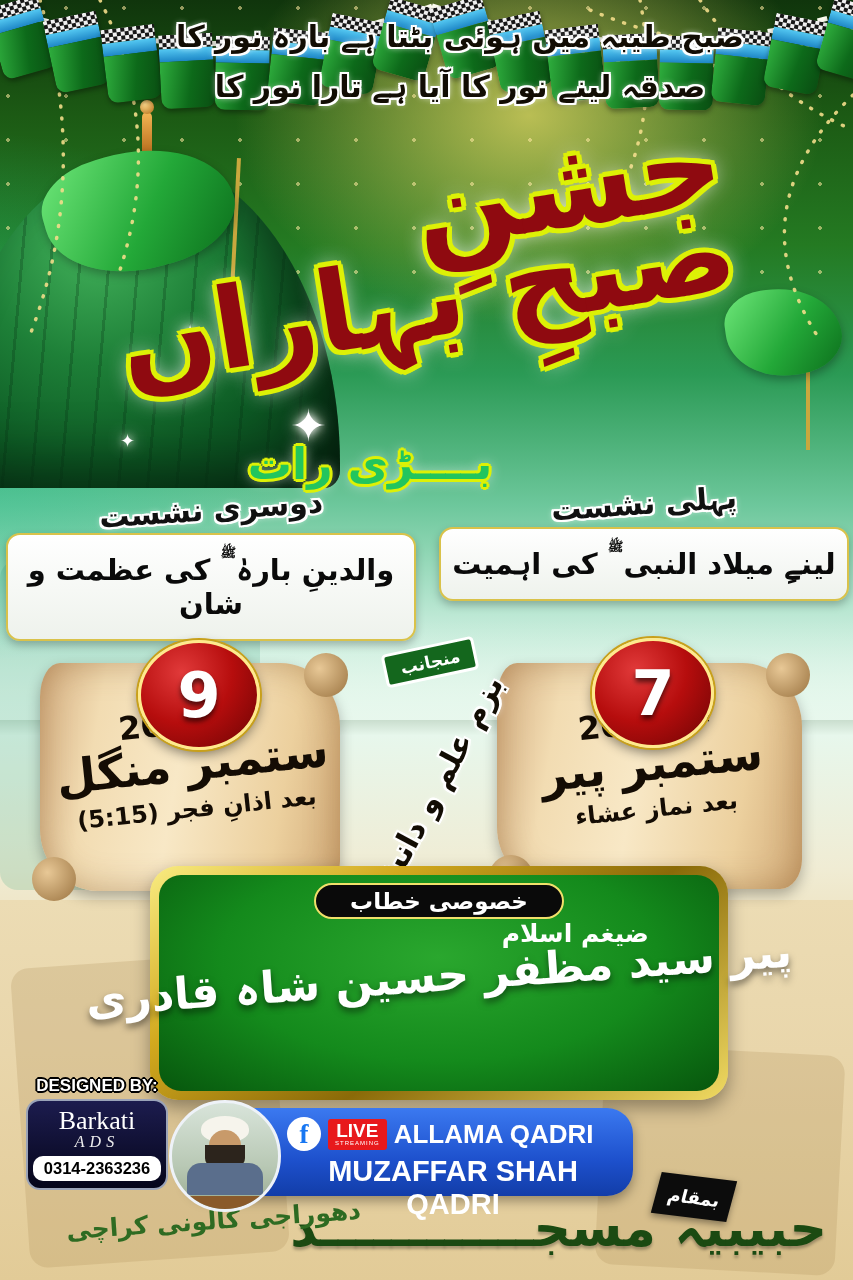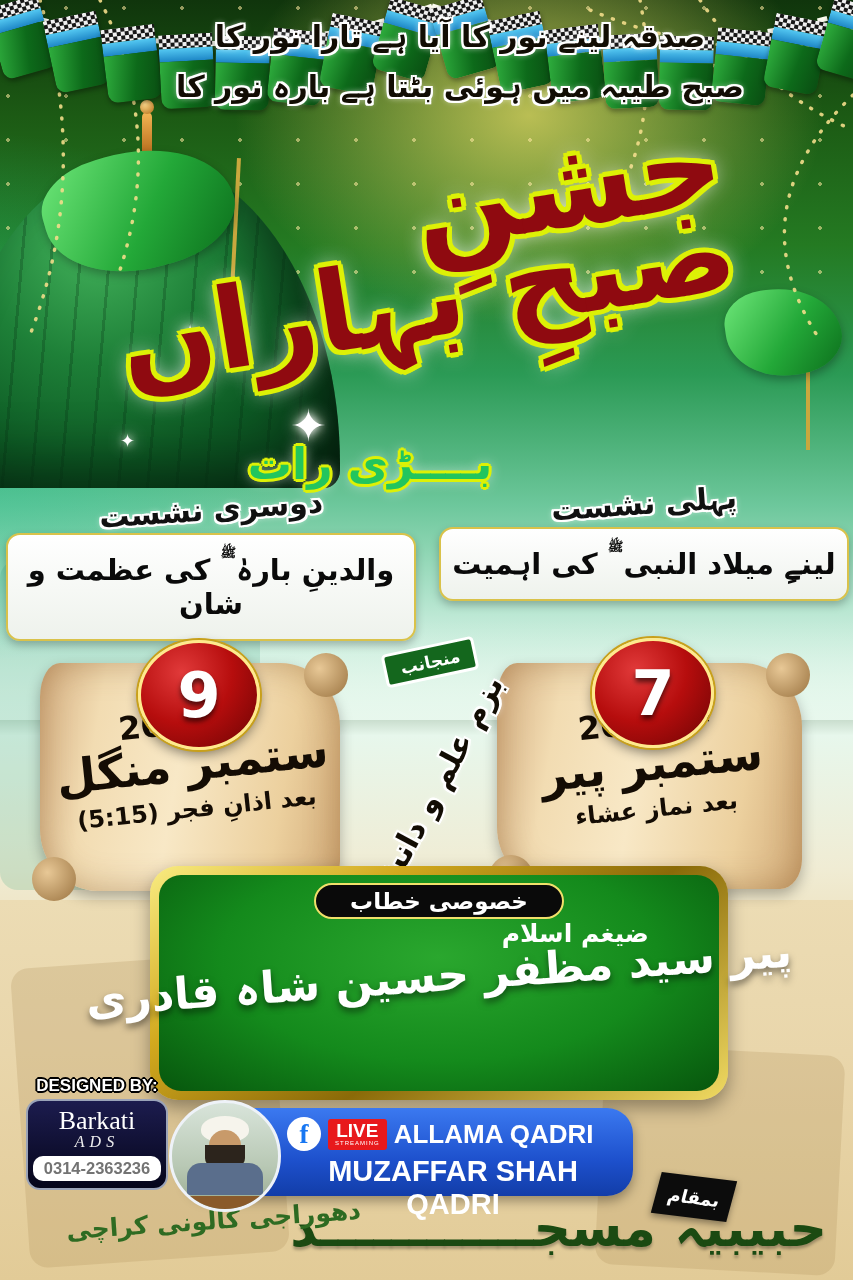--- a/index.html
+++ b/index.html
@@ -127,21 +127,21 @@
 
   
   .designer{position:absolute;left:26px;top:1076px;width:142px;text-align:center;z-index:6;}
   .designer-heading{font-family:"Liberation Sans",sans-serif;font-size:17px;font-weight:bold;color:#fff;
     text-shadow:-2px 0 #000,2px 0 #000,0 -2px #000,0 2px #000,-1px -1px #000,1px 1px #000,1px -1px #000,-1px 1px #000;}
   .designer-card{margin-top:3px;background:linear-gradient(180deg,#1c1c4e,#05051a);
     border:2px solid #9aa3b8;border-radius:14px;padding:5px 5px 7px;}
   .designer-name{font-family:"Liberation Serif",serif;color:#fff;font-size:26px;}
   .designer-sub{font-family:"Liberation Serif",serif;font-style:italic;color:#eee;font-size:16px;letter-spacing:5px;margin-top:-3px;}
   .designer-phone{margin-top:5px;background:#fff;border-radius:10px;font-family:"Liberation Sans",sans-serif;
-    font-size:16.5px;font-weight:bold;color:#737373;padding:3px 0;}
+    font-size:16.5px;font-weight:bold;color:#000000;padding:3px 0;}
 
   
   .livebar{position:absolute;left:185px;top:1108px;width:448px;height:88px;z-index:6;border-radius:26px;
     background:linear-gradient(180deg,#3b79f0 0%,#1d50cc 60%,#123da8 100%);box-shadow:0 5px 12px rgba(0,0,0,.35);}
   .avatar{position:absolute;left:-16px;top:-8px;width:106px;height:106px;border-radius:50%;overflow:hidden;
     border:3px solid #eef2f8;background:linear-gradient(180deg,#d8e4da 0%,#b8c8b4 60%,#97a88e 100%);}
   .av-turban{position:absolute;left:29px;top:13px;width:48px;height:26px;background:#f6f4ec;border-radius:50% 50% 42% 42%;}
   .av-face{position:absolute;left:37px;top:27px;width:32px;height:30px;background:#c89a6a;border-radius:50%;}
   .av-beard{position:absolute;left:33px;top:42px;width:40px;height:26px;background:#2c241c;border-radius:0 0 50% 50%;}
   .av-body{position:absolute;left:15px;top:60px;width:76px;height:32px;background:#5a6e8c;border-radius:14px 14px 0 0;}
@@ -282,22 +282,22 @@
         <div class="grn"></div>
       </div>
       <div class="flag" style="left: 834px; top: 4px; transform: rotate(16deg);">
         <div class="chk"></div>
         <div class="blu"></div>
         <div class="grn"></div>
       </div>
     </div>
 
   <div class="couplet rtl outline-white">
+    <div>صبح طیبہ میں ہوئی بٹتا ہے بارہ نور کا</div>
     <div>صدقہ لینے نور کا آیا ہے تارا نور کا</div>
-    <div>صبح طیبہ میں ہوئی بٹتا ہے بارہ نور کا</div>
   </div>
 
   <div class="main-title rtl">
     <div class="t1">جشنِ</div>
     <div class="t2">صبحِ بہاراں</div>
   </div>
   <div class="bari-raat rtl outline-yellow">بــــڑی رات</div>
 
   <div class="session session-first">
     <div class="session-label rtl outline-white">پہلی نشست</div>

